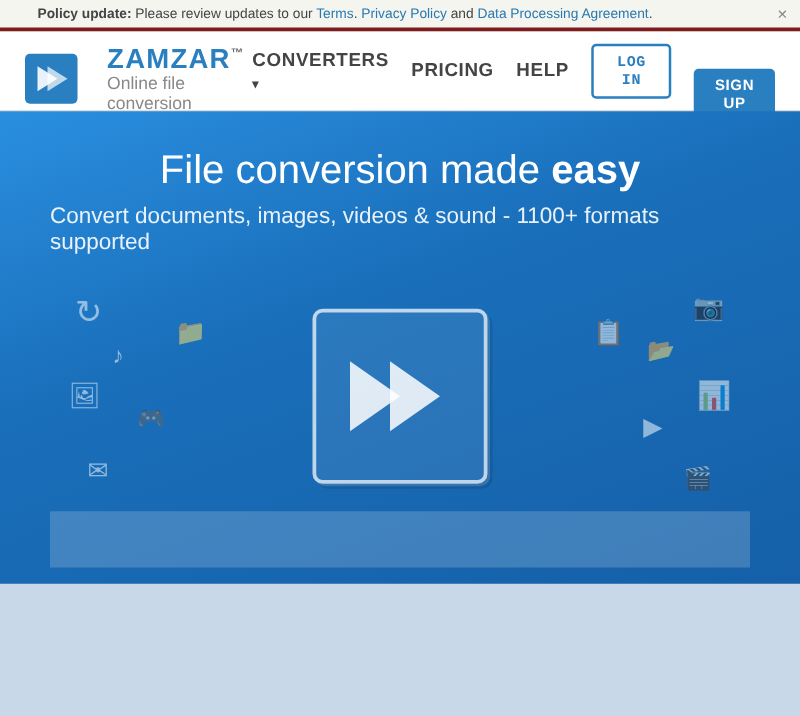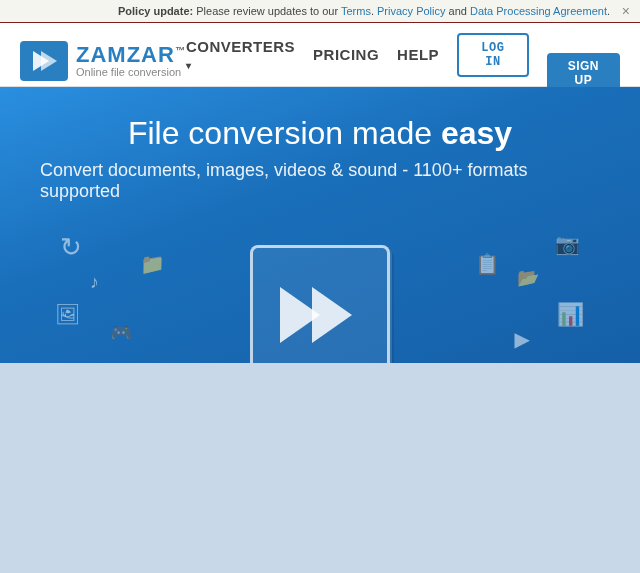--- a/index.html
+++ b/index.html
@@ -7,26 +7,26 @@
       width: 640px;
       height: 573px;
       font-family: Arial, sans-serif;
       overflow: hidden;
       background: #c8d8e8;
     }
 
     
     #policy-bar {
       background: #f5f5f0;
-      text-align: right;
+      text-align: left;
       font-size: 11px;
       color: #444;
       padding: 5px 30px;
       position: relative;
-      border-bottom: 1px solid #7f1d1d;
+      border-bottom: 3px solid #7f1d1d;
     }
     #policy-bar a { color: #2879b0; text-decoration: none; }
     #policy-bar .close-btn {
       position: absolute;
       right: 10px;
       top: 50%;
       transform: translateY(-50%);
       cursor: pointer;
       font-size: 14px;
       color: #888;
@@ -37,21 +37,21 @@
       background: white;
       display: flex;
       align-items: center;
       padding: 10px 20px;
       border-bottom: 1px solid #ddd;
       height: 64px;
     }
     #logo-area {
       display: flex;
       align-items: center;
-      gap: 8px;
+      gap: 24px;
       flex: 1;
       margin-top: 12px;
     }
     #logo-icon {
       width: 48px;
       height: 40px;
       background: #2a7fc0;
       border-radius: 4px;
       display: flex;
       align-items: center;
@@ -65,21 +65,21 @@
       color: #2a7fc0;
       letter-spacing: 1px;
       line-height: 1;
     }
     #logo-brand sup {
       font-size: 10px;
       color: #666;
       vertical-align: super;
     }
     #logo-tagline {
-      font-size: 11px;
+      font-size: 14px;
       color: #888;
     }
     #nav {
       display: flex;
       align-items: center;
       gap: 18px;
     }
     #nav .nav-item {
       font-size: 15px;
       color: #444;
@@ -115,21 +115,21 @@
       border: none;
       letter-spacing: 0.5px;
       margin-top: 36px;
     }
 
     
     #hero {
       background: linear-gradient(160deg, #2a8fe0 0%, #1a6fba 40%, #1560a8 100%);
       position: relative;
       padding: 28px 40px 0;
-      height: 276px;
+      height: 378px;
       overflow: hidden;
     }
     #hero-title {
       text-align: center;
       font-size: 32px;
       color: white;
       font-weight: 300;
       margin-bottom: 8px;
     }
     #hero-title strong { font-weight: 800; }

